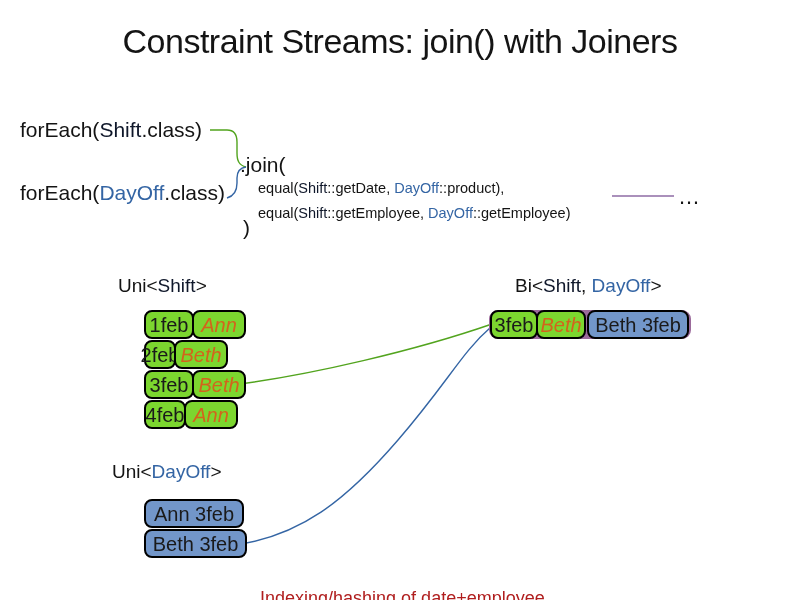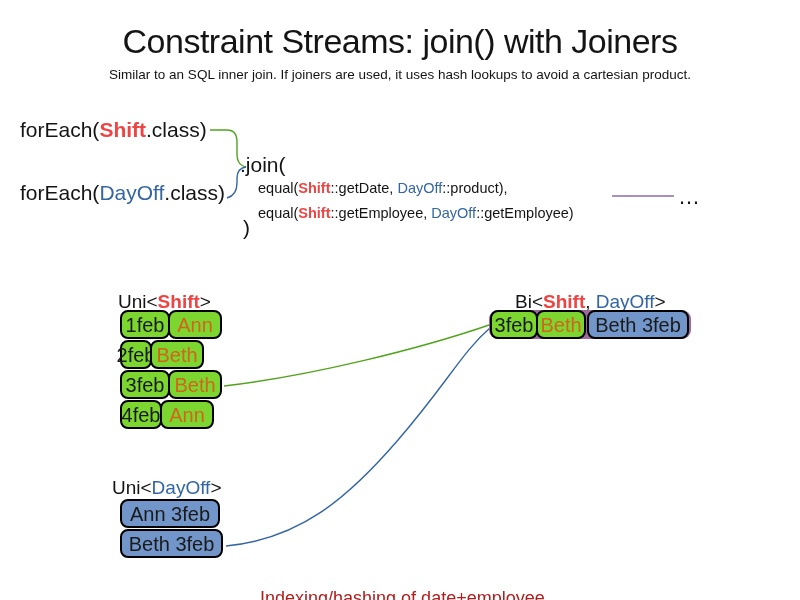--- a/index.html
+++ b/index.html
@@ -11,36 +11,36 @@
   .title{
     top:22px;left:0;width:800px;text-align:center;
     font-size:34px;font-weight:400;color:#141414;letter-spacing:-0.5px;
   }
   .subtitle{
     top:67px;left:0;width:800px;text-align:center;
     font-size:13.5px;color:#141414;
   }
   .code-big{font-size:21px;color:#141414;white-space:pre;}
   .code-small{font-size:14.5px;color:#141414;white-space:pre;}
-  .green-text{color:#ef4444;font-weight:bold;}
+  .green-text{color:#0f172a;}
   .blue-text{color:#3465a4;}
   .orange-text{color:#d3641c;}
   .ellipsis{font-size:22px;color:#141414;}
   svg.lines{position:absolute;top:0;left:0;pointer-events:none;}
-  .tbl-label{font-size:19px;color:#141414;white-space:pre;margin-top:16px;}
+  .tbl-label{font-size:19px;color:#141414;white-space:pre;}
   .row{display:flex;}
   .cell{
     box-sizing:border-box;height:29px;border:2px solid #000;border-radius:8px;
     display:flex;align-items:center;justify-content:center;
     font-size:20px;line-height:20px;white-space:nowrap;
   }
   .cell.green{background:#7cd62f;}
   .cell.blue{background:#7296c9;}
-  .overlap{margin-left:-2px;}
-  .stack .row{margin-bottom:1px;}
+  .overlap{margin-left:-2px;font-style:italic;}
+  .stack .row{margin-bottom:1px;margin-left:24px;}
   .bi-underlay{
     background:#9b6a9b;border-radius:9px;
     width:202px;height:29px;
   }
   .note{font-size:18px;line-height:27px;color:#b01e1e;white-space:pre;}
 </style>
 </head>
 <body>
 
 <div class="slide">
@@ -52,21 +52,20 @@
     <path d="M227,198 C234,196 237,190 237,183 L237,178 C237,172 239,168 246,167" fill="none" stroke="#3465a4" stroke-width="1.4"></path>
 
     <path d="M612,196 L674,196" fill="none" stroke="#8e6ba5" stroke-width="1.5"></path>
 
     <path d="M224,386 C310,376 420,349 492,324" fill="none" stroke="#52a41e" stroke-width="1.4"></path>
 
     <path d="M226,546 C300,539 348,498 398,440 C448,382 462,352 491,327" fill="none" stroke="#3465a4" stroke-width="1.4"></path>
   </svg>
 
   <div class="abs title">Constraint Streams: join() with Joiners</div>
-  <div class="abs subtitle">Similar to an SQL inner join. If joiners are used, it uses hash lookups to avoid a cartesian product.</div>
 
   <div class="abs code-big" style="top:118px;left:20px;"><span>forEach(</span><span class="green-text">Shift</span><span>.class)</span></div>
 
   <div class="abs code-big" style="top:181px;left:20px;"><span>forEach(</span><span class="blue-text">DayOff</span><span>.class)</span></div>
 
   <div class="abs code-big" style="top:153px;left:240px;">.join(</div>
 
   <div class="abs code-small" style="top:180px;left:258px;"><span>equal(</span><span class="green-text">Shift</span><span>::getDate, </span><span class="blue-text">DayOff</span><span>::product),</span></div>
 
   <div class="abs code-small" style="top:205px;left:258px;"><span>equal(</span><span class="green-text">Shift</span><span>::getEmployee, </span><span class="blue-text">DayOff</span><span>::getEmployee)</span></div>

